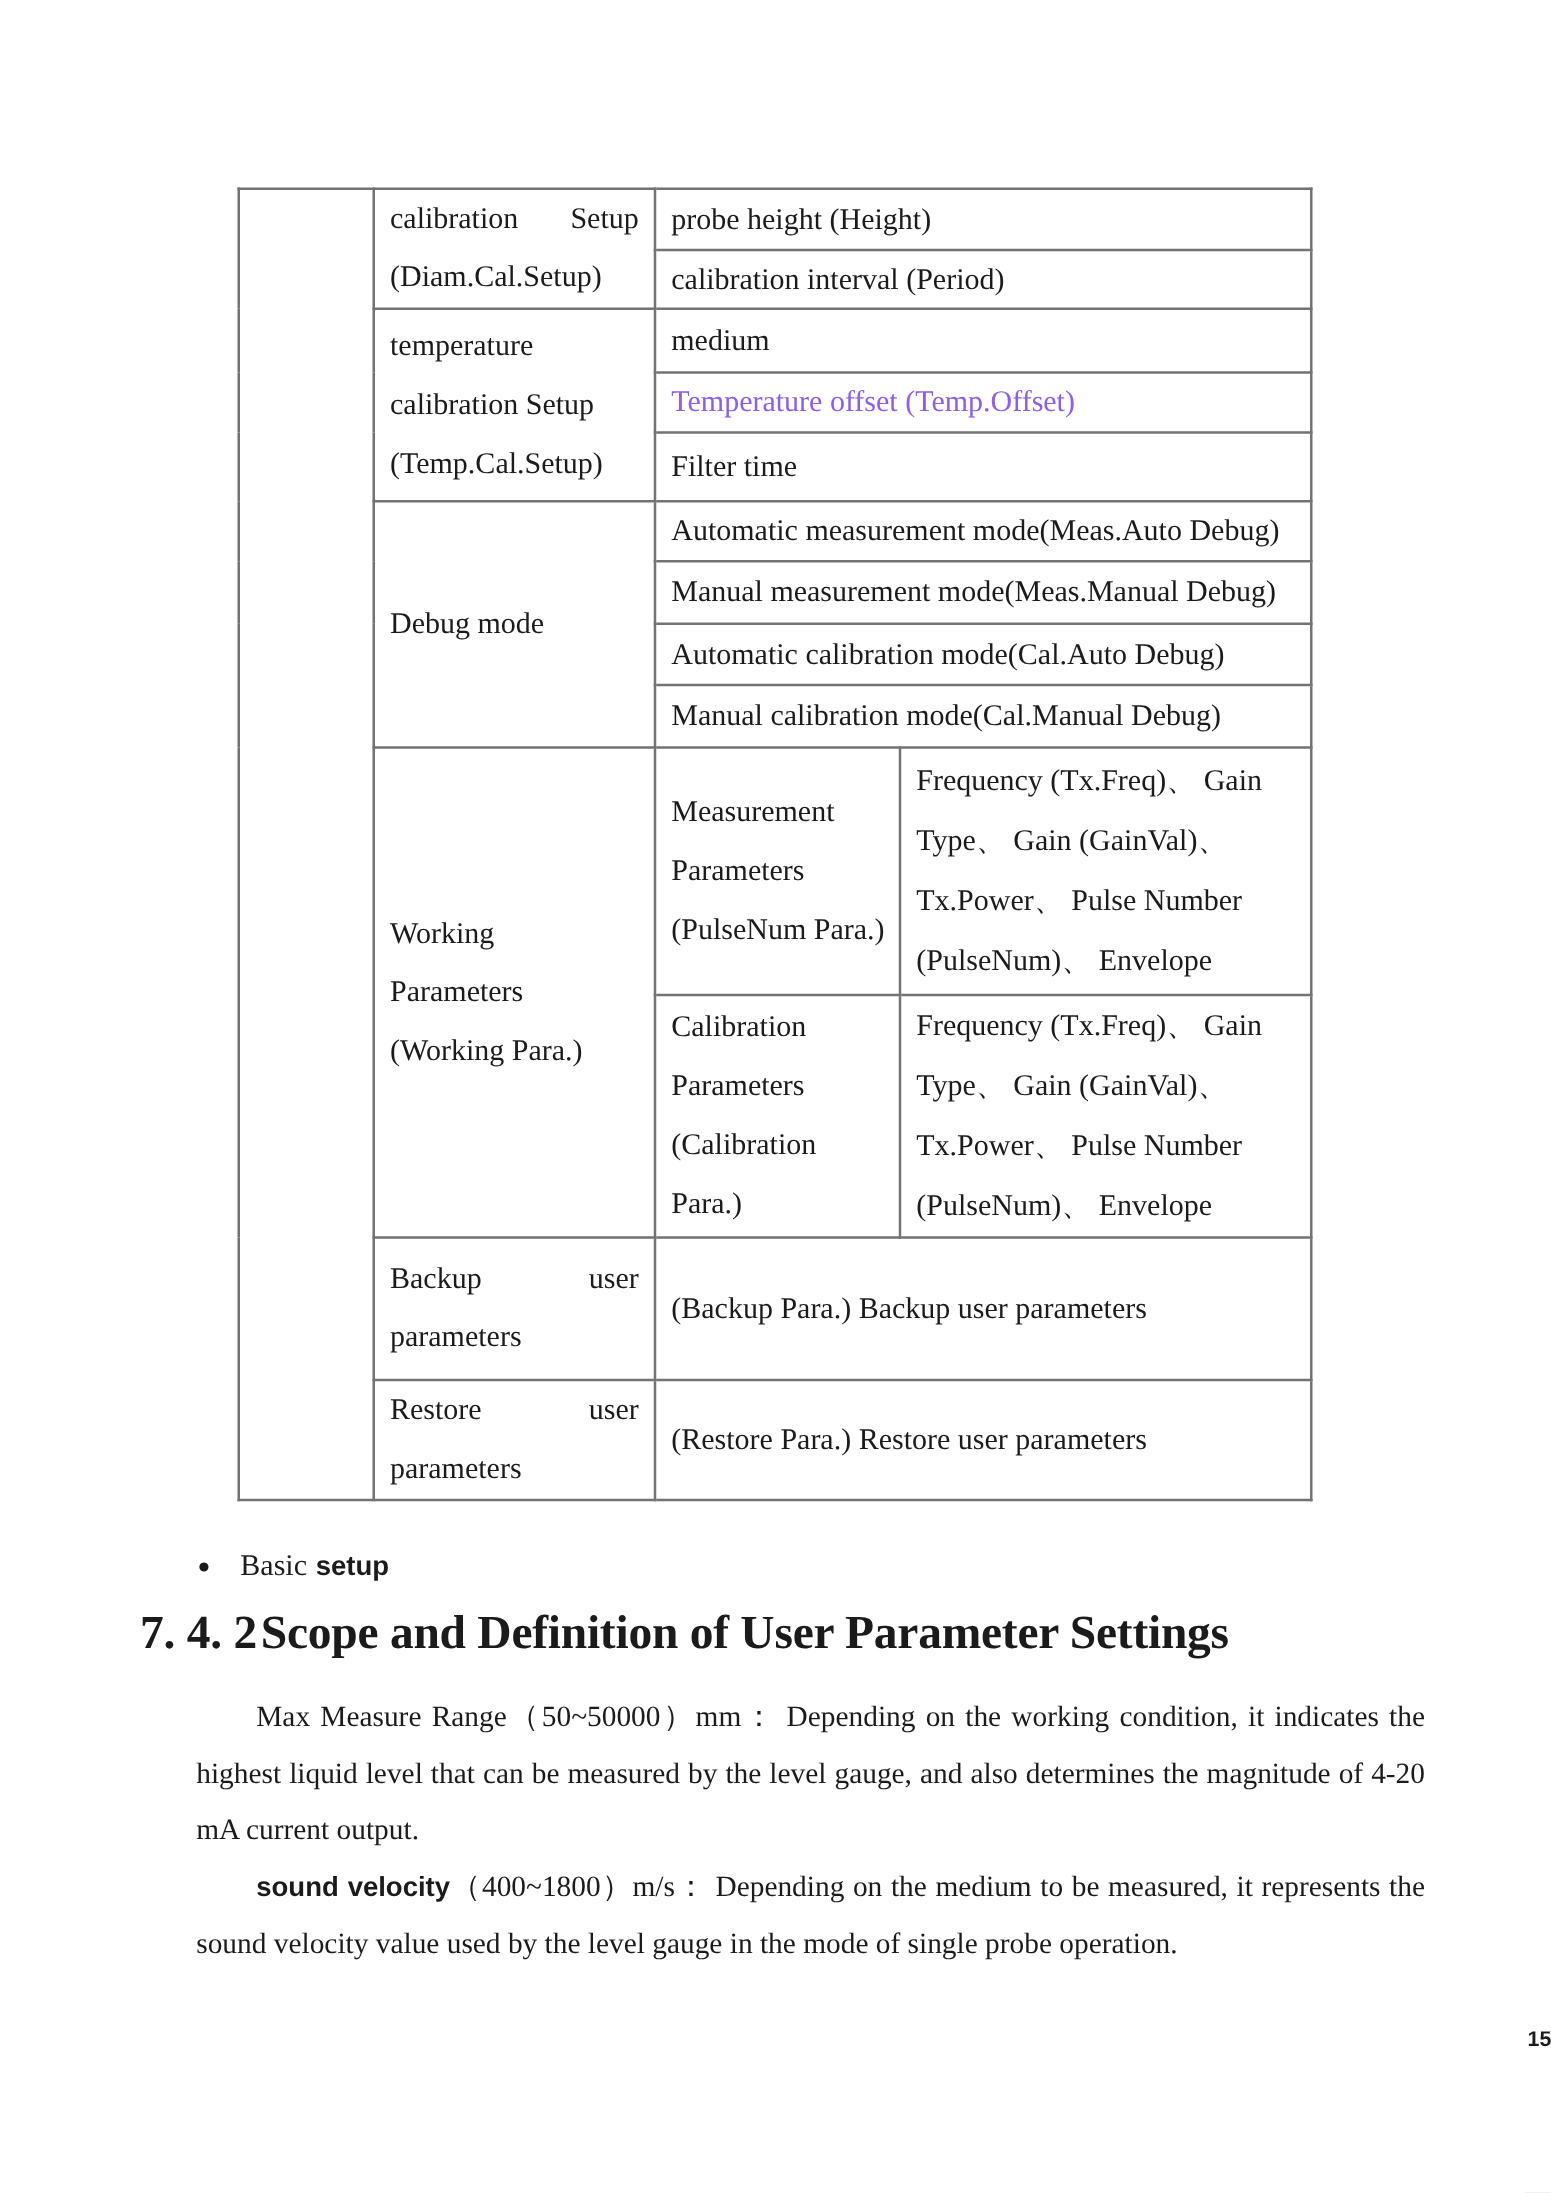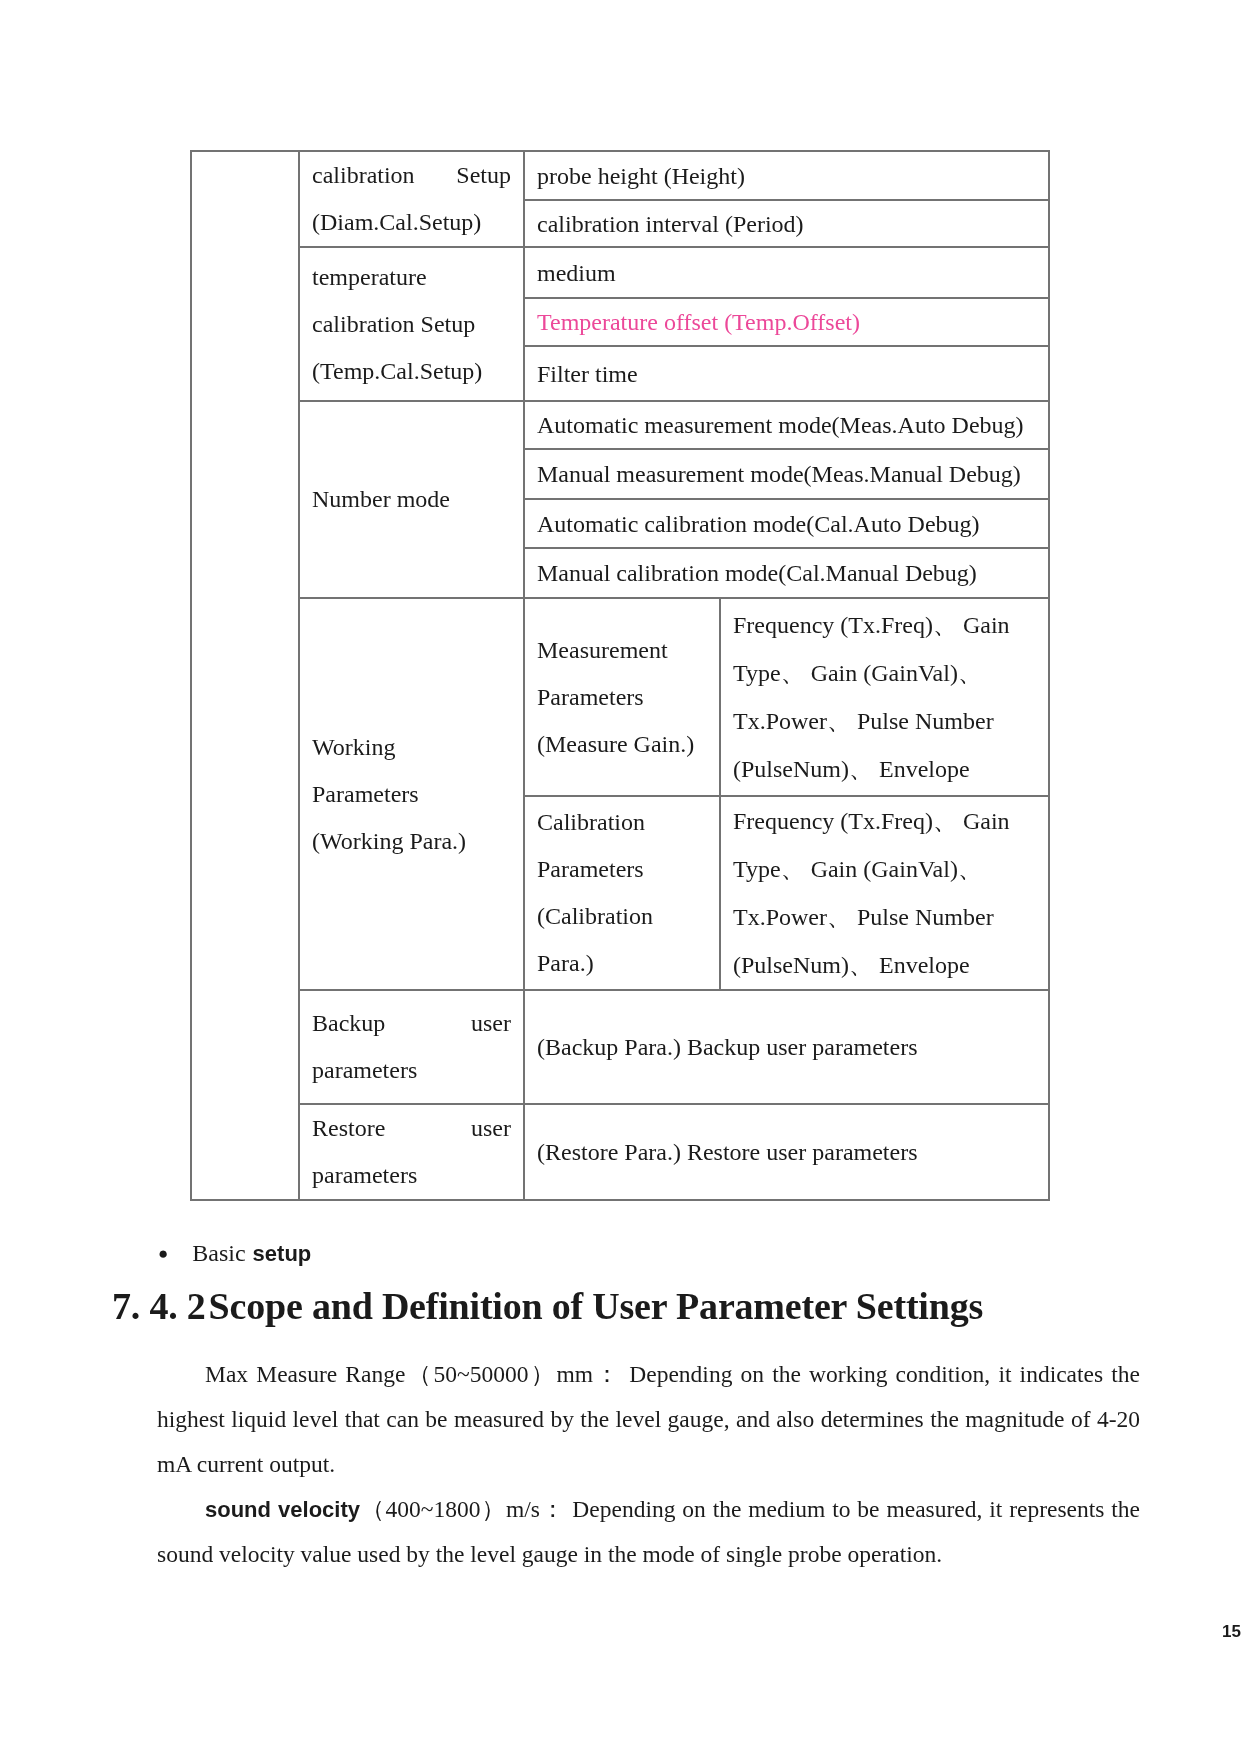--- a/index.html
+++ b/index.html
@@ -8,21 +8,21 @@
 
   
   table.doc-table{position:absolute;left:190px;top:150px;width:858px;
                   border-collapse:collapse;table-layout:fixed;font-size:24px;}
   table.doc-table td{border:2px solid #737373;padding:0 12px;vertical-align:middle;
                      overflow:hidden;}
   .line{line-height:47px;white-space:nowrap;}
   .jline{display:flex;justify-content:space-between;line-height:47px;}
   .fline{line-height:48px;white-space:nowrap;}
   td.c-val{line-height:30px;}
-  .blue{color:#ec4899;}
+  .blue{color:#8b5cf6;}
 
   tr.h49{height:49px} tr.h47{height:47px} tr.h51{height:51px} tr.h48{height:48px}
   tr.h55{height:55px} tr.h50{height:50px} tr.h198{height:198px} tr.h193{height:193px}
   tr.h102{height:114px} tr.h96{height:96px}
 
   
   .heading{position:absolute;left:112px;top:1284px;font-size:38px;font-weight:bold;
            letter-spacing:-0.2px;white-space:nowrap;}
   .heading .num{margin-right:3px;}
 
@@ -75,21 +75,21 @@
       <td class="c-val" colspan="2"><span>medium</span></td>
     </tr>
     <tr class="h48">
       <td class="c-val blue" colspan="2"><span>Temperature offset (Temp.Offset)</span></td>
     </tr>
     <tr class="h55">
       <td class="c-val" colspan="2"><span>Filter time</span></td>
     </tr>
     <tr class="h48">
       <td rowspan="4">
-        <div class="line">Number mode</div>
+        <div class="line">Debug mode</div>
       </td>
       <td class="c-val" colspan="2"><span>Automatic measurement mode(Meas.Auto Debug)</span></td>
     </tr>
     <tr class="h50">
       <td class="c-val" colspan="2"><span>Manual measurement mode(Meas.Manual Debug)</span></td>
     </tr>
     <tr class="h49">
       <td class="c-val" colspan="2"><span>Automatic calibration mode(Cal.Auto Debug)</span></td>
     </tr>
     <tr class="h50">
@@ -97,21 +97,21 @@
     </tr>
     <tr class="h198">
       <td rowspan="2">
         <div class="line">Working</div>
         <div class="line">Parameters</div>
         <div class="line">(Working Para.)</div>
       </td>
       <td>
         <div class="line">Measurement</div>
         <div class="line">Parameters</div>
-        <div class="line">(Measure Gain.)</div>
+        <div class="line">(PulseNum Para.)</div>
       </td>
       <td>
         <div class="fline">Frequency (Tx.Freq)、 Gain</div>
         <div class="fline">Type、 Gain (GainVal)、</div>
         <div class="fline">Tx.Power、 Pulse Number</div>
         <div class="fline">(PulseNum)、 Envelope</div>
       </td>
     </tr>
     <tr class="h193">
       <td>

